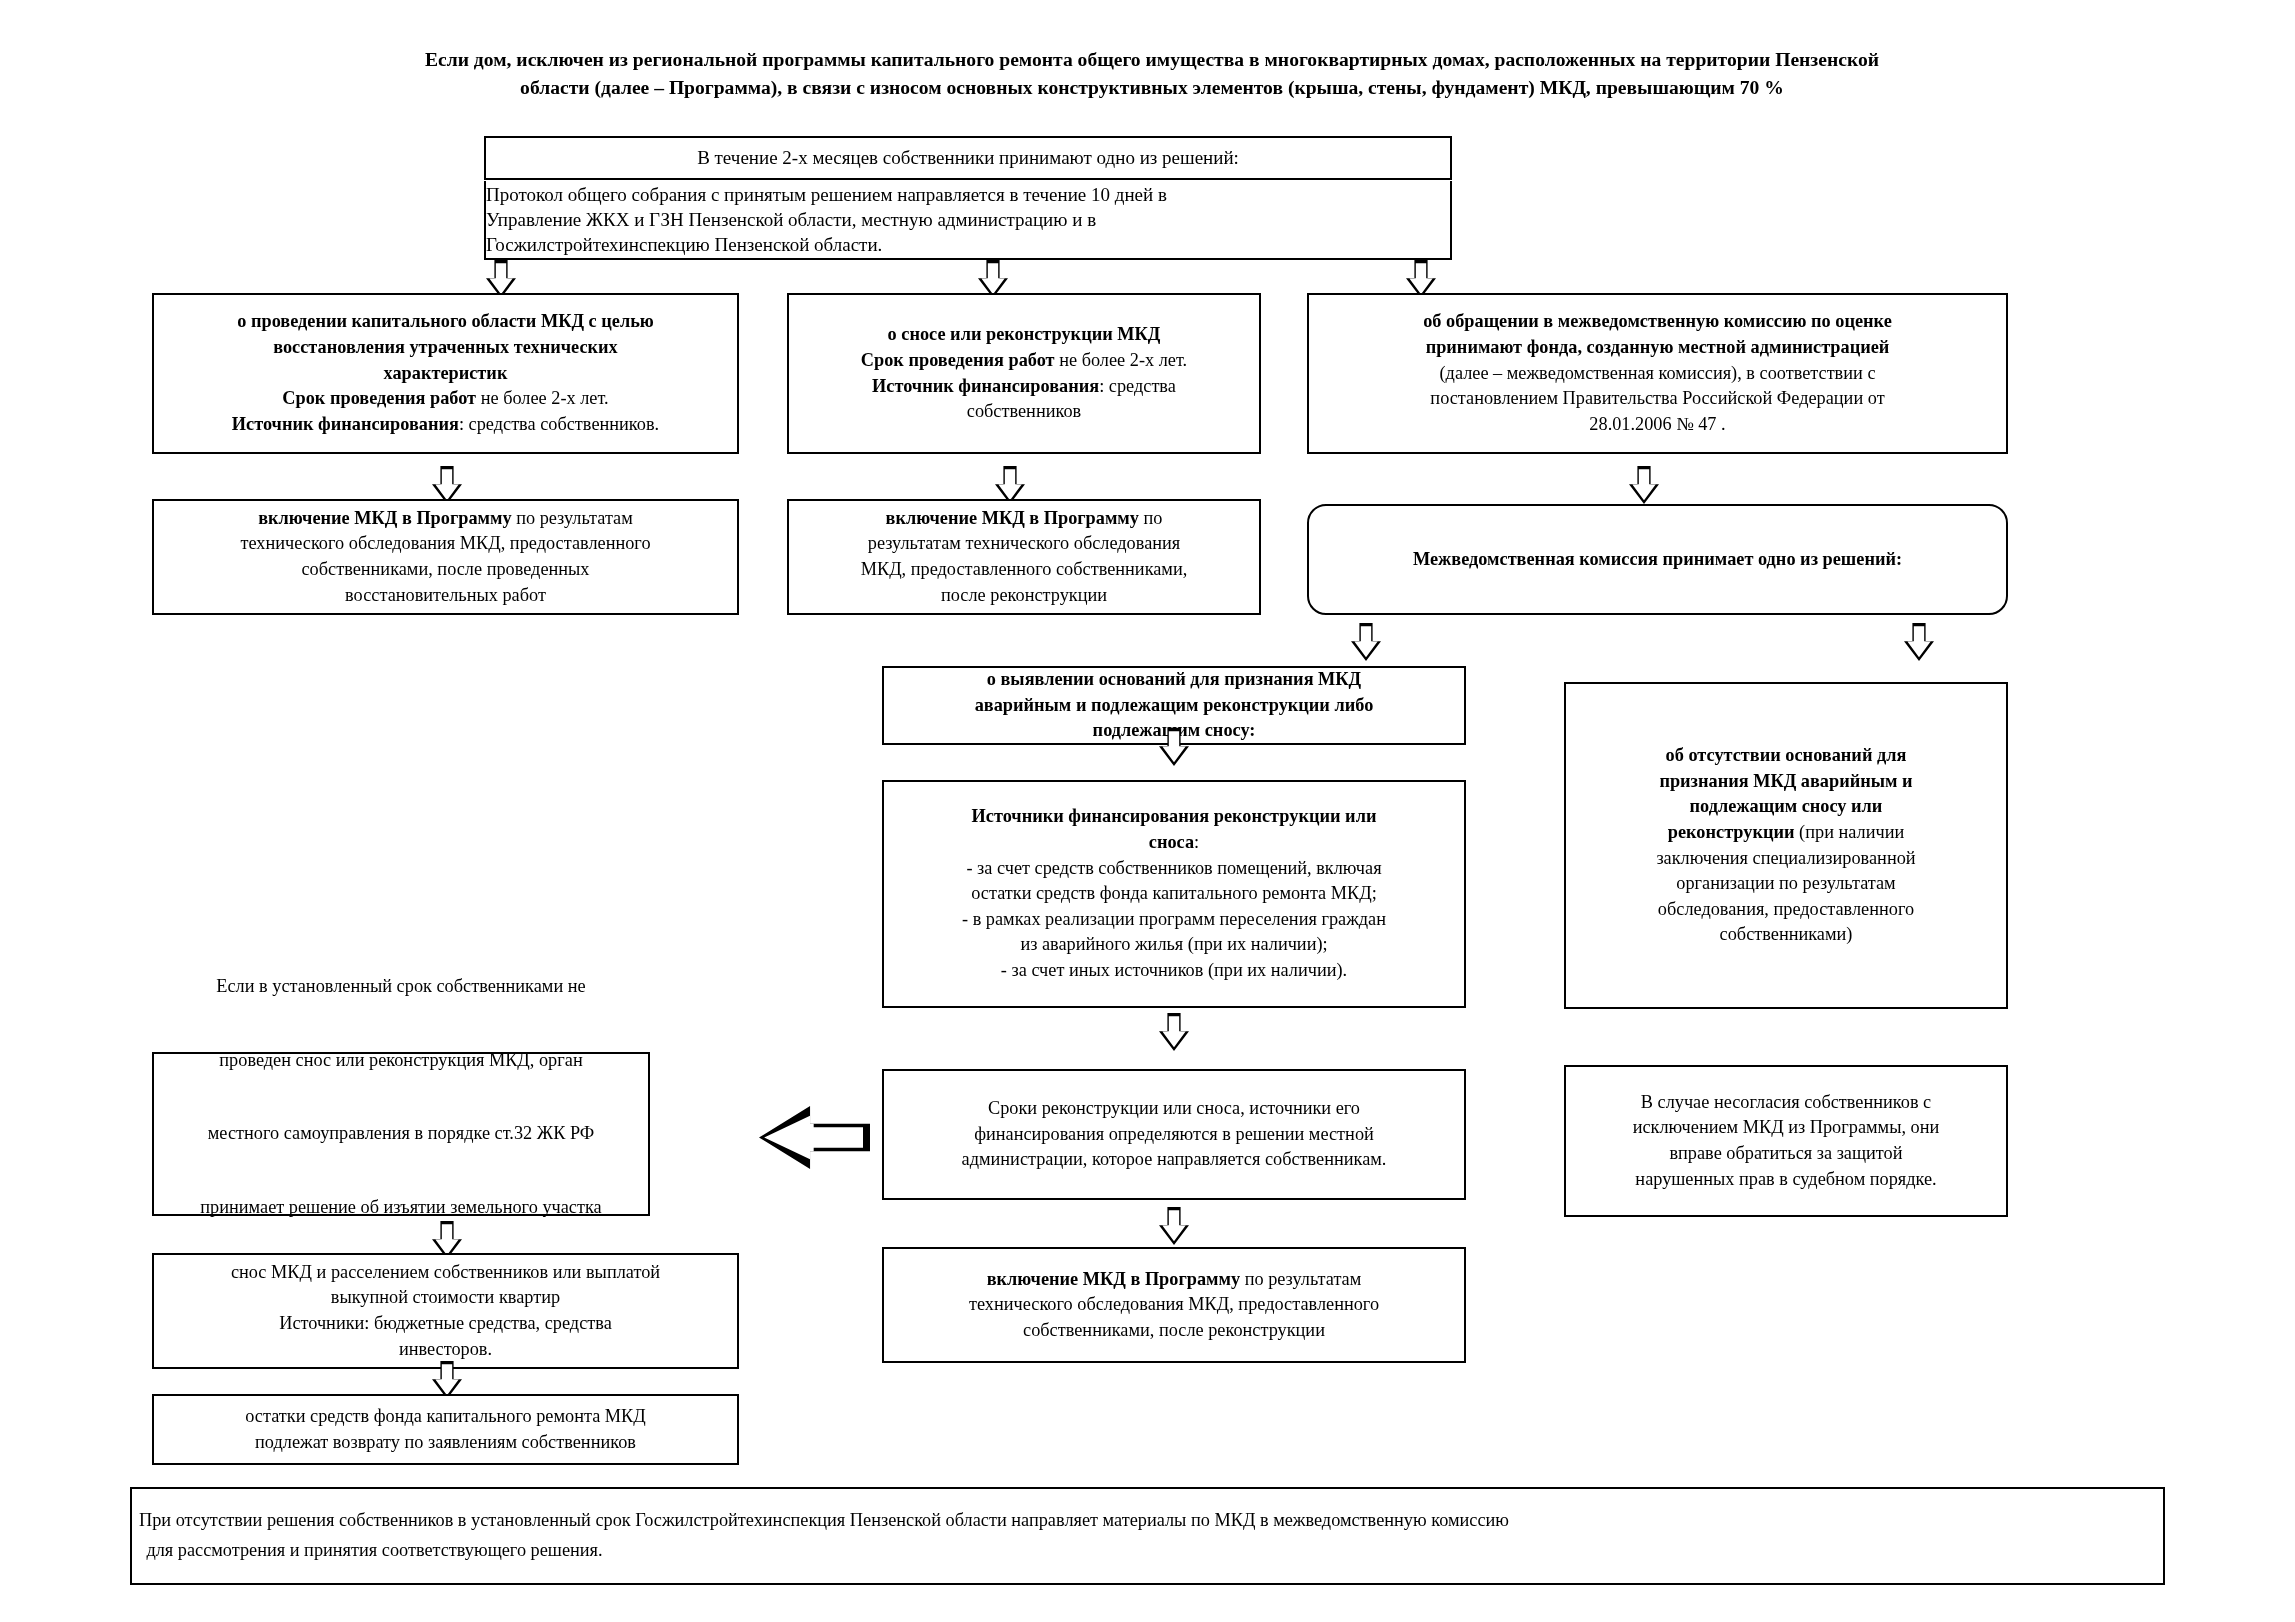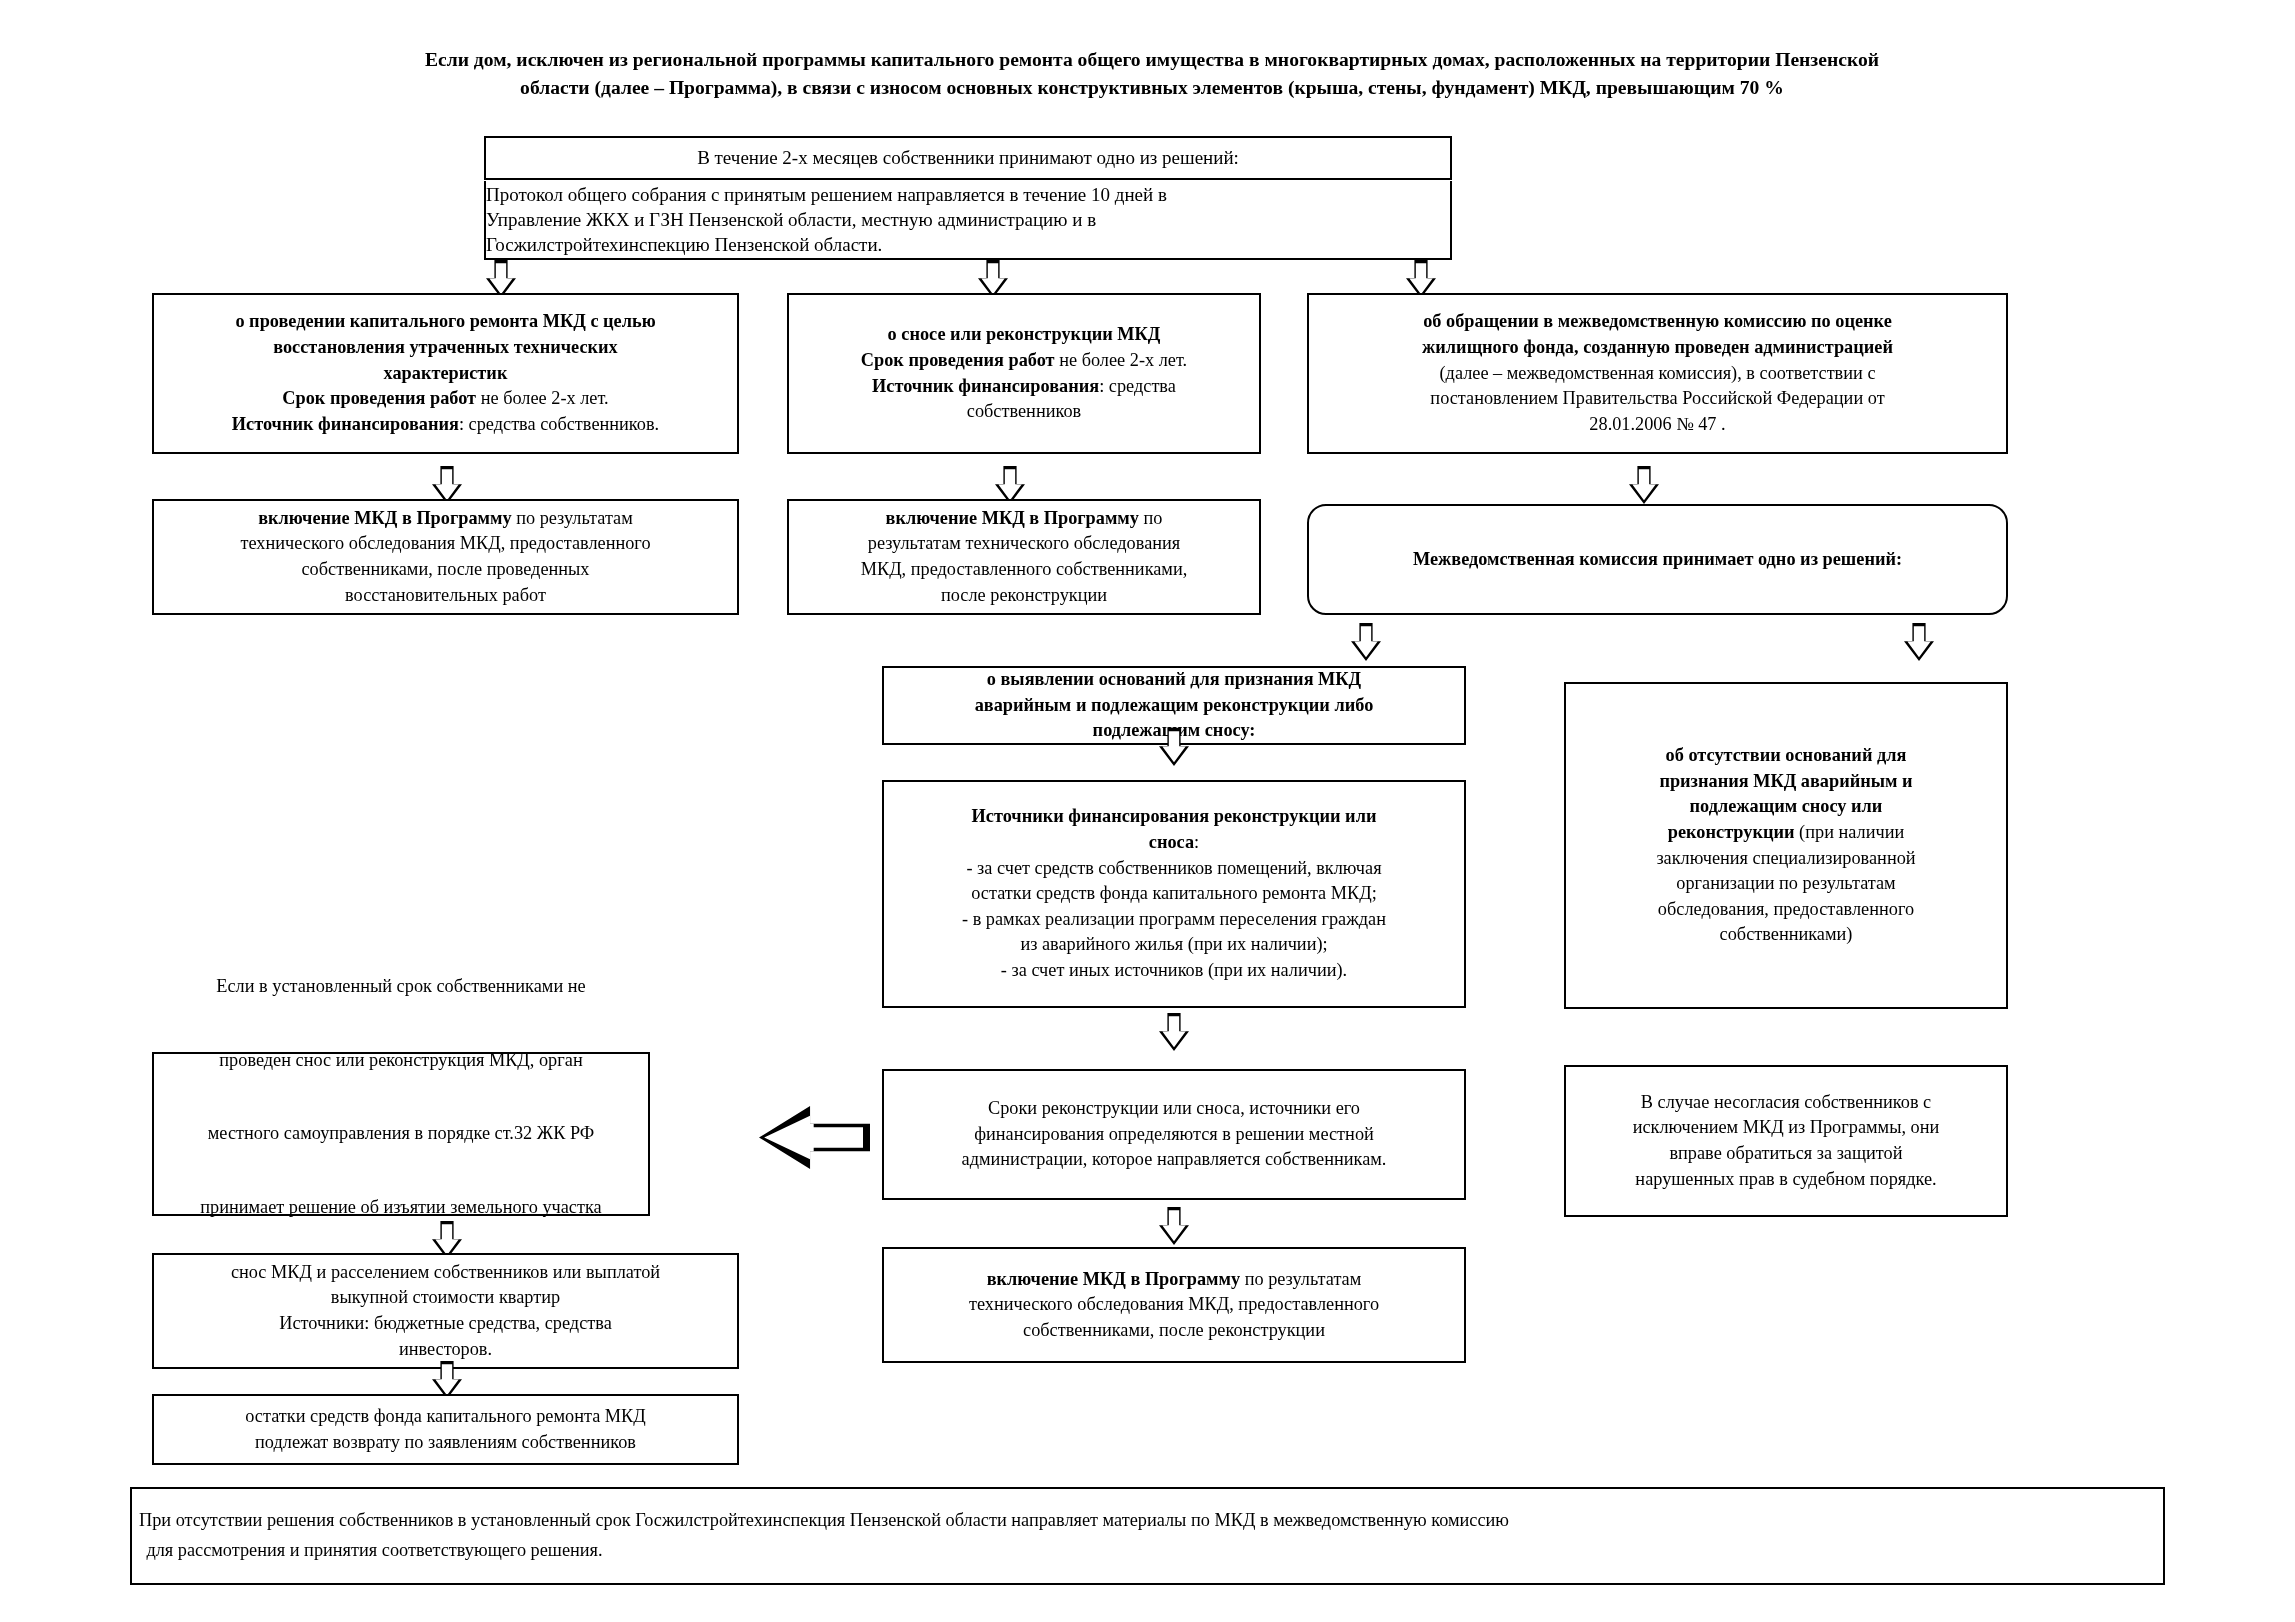--- a/index.html
+++ b/index.html
@@ -132,37 +132,37 @@
       <div class="inner"></div>
     </div>
   <div class="arrow-down" style="left:978px; top:260px;">
       <div class="inner"></div>
     </div>
   <div class="arrow-down" style="left:1406px; top:260px;">
       <div class="inner"></div>
     </div>
 
   <div class="box" style="left:152px; top:293px; width:587px; height:161px;">
-    <div class="txt"><b>о проведении капитального ремонта МКД с целью</b></div>
+    <div class="txt"><b>о проведении капитального области МКД с целью</b></div>
     <div class="txt"><b>восстановления утраченных технических</b></div>
     <div class="txt"><b>характеристик</b></div>
     <div class="txt"><b>Срок проведения работ</b><span> не более 2-х лет.</span></div>
     <div class="txt"><b>Источник финансирования</b><span>: средства собственников.</span></div>
   </div>
 
   <div class="box" style="left:787px; top:293px; width:474px; height:161px;">
     <div class="txt"><b>о сносе или реконструкции МКД</b></div>
     <div class="txt"><b>Срок проведения работ</b><span> не более 2-х лет.</span></div>
     <div class="txt"><b>Источник финансирования</b><span>: средства</span></div>
     <div class="txt">собственников</div>
   </div>
 
   <div class="box" style="left:1307px; top:293px; width:701px; height:161px;">
     <div class="txt"><b>об обращении в межведомственную комиссию по оценке</b></div>
-    <div class="txt"><b>жилищного фонда, созданную проведен администрацией</b></div>
+    <div class="txt"><b>принимают фонда, созданную местной администрацией</b></div>
     <div class="txt">(далее – межведомственная комиссия), в соответствии с</div>
     <div class="txt">постановлением Правительства Российской Федерации от</div>
     <div class="txt">28.01.2006 № 47 .</div>
   </div>
 
   <div class="arrow-down" style="left:432px; top:466px;">
       <div class="inner"></div>
     </div>
   <div class="arrow-down" style="left:995px; top:466px;">
       <div class="inner"></div>

